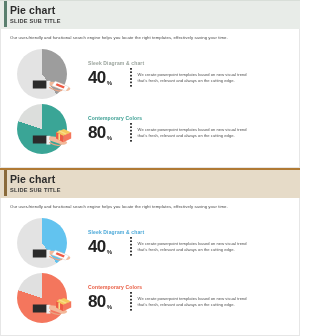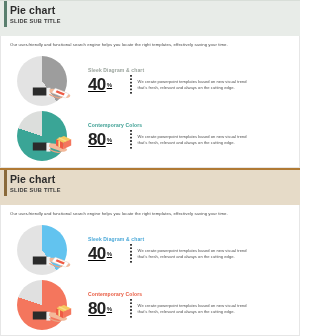--- a/index.html
+++ b/index.html
@@ -8,21 +8,21 @@
     background:#ffffff;
     font-family:"Liberation Sans","DejaVu Sans",sans-serif;
     -webkit-font-smoothing:antialiased;
   }
   .slide{position:relative;width:300px;height:168px;background:#ffffff;box-sizing:border-box;overflow:hidden;}
   .slide-1{border-top:1px solid #d8ded8;}
   .slide-2{border-top:2px solid #b07a34;}
   .outer-frame{position:absolute;left:0;top:0;right:0;bottom:0;border:1px solid #e6e6e6;box-sizing:border-box;pointer-events:none;}
 
   
-  .hdr{position:relative;height:35px;box-sizing:border-box;padding:3px 0 0 10px;}
+  .hdr{position:relative;height:28px;box-sizing:border-box;padding:3px 0 0 10px;}
   .hdr-1{background:#e8ece8;}
   .hdr-2{background:#e6dbc8;}
   .hdr-accent{position:absolute;left:4px;top:0;width:3px;height:26px;}
   .hdr-accent-1{background:#5a7f6e;}
   .hdr-accent-2{background:#8a6a3a;}
   .hdr-title{font-size:10.5px;font-weight:bold;color:#2d2d2d;letter-spacing:.1px;line-height:12px;}
   .hdr-sub{font-size:5.6px;font-weight:bold;color:#3b3b3b;letter-spacing:.25px;line-height:8px;margin-top:1px;}
 
   .lede{font-size:4.3px;color:#4a4a4a;padding:6px 10px 0 10px;line-height:6px;letter-spacing:.05px;}
 
@@ -32,21 +32,21 @@
 
   
   .pie-wrap{position:relative;width:62px;height:52px;flex:0 0 62px;}
   .pie{position:absolute;left:3px;top:1px;width:50px;height:50px;border-radius:50%;}
   .hand{position:absolute;left:18px;top:22px;width:44px;height:22px;}
 
   
   .txt{flex:1;padding-left:12px;padding-right:8px;}
   .txt-head{font-size:5px;font-weight:bold;letter-spacing:.15px;margin-bottom:2px;}
   .txt-body{display:flex;align-items:center;}
-  .pct{display:flex;align-items:center;min-width:40px;text-decoration:underline;}
+  .pct{display:flex;align-items:flex-end;min-width:40px;}
   .pct-num{font-size:17px;font-weight:bold;color:#222;letter-spacing:-.6px;line-height:17px;}
   .pct-sym{font-size:6px;font-weight:bold;color:#222;margin-left:1px;}
   .dots{width:1.6px;height:20px;margin:0 6px 0 2px;
         background-image:linear-gradient(#3a3a3a 50%,transparent 50%);
         background-size:1.6px 3.4px;background-repeat:repeat-y;}
   .desc{font-size:4.1px;color:#4f4f4f;line-height:5.6px;max-width:118px;letter-spacing:.03px;}
 </style>
 </head>
 <body>
 

